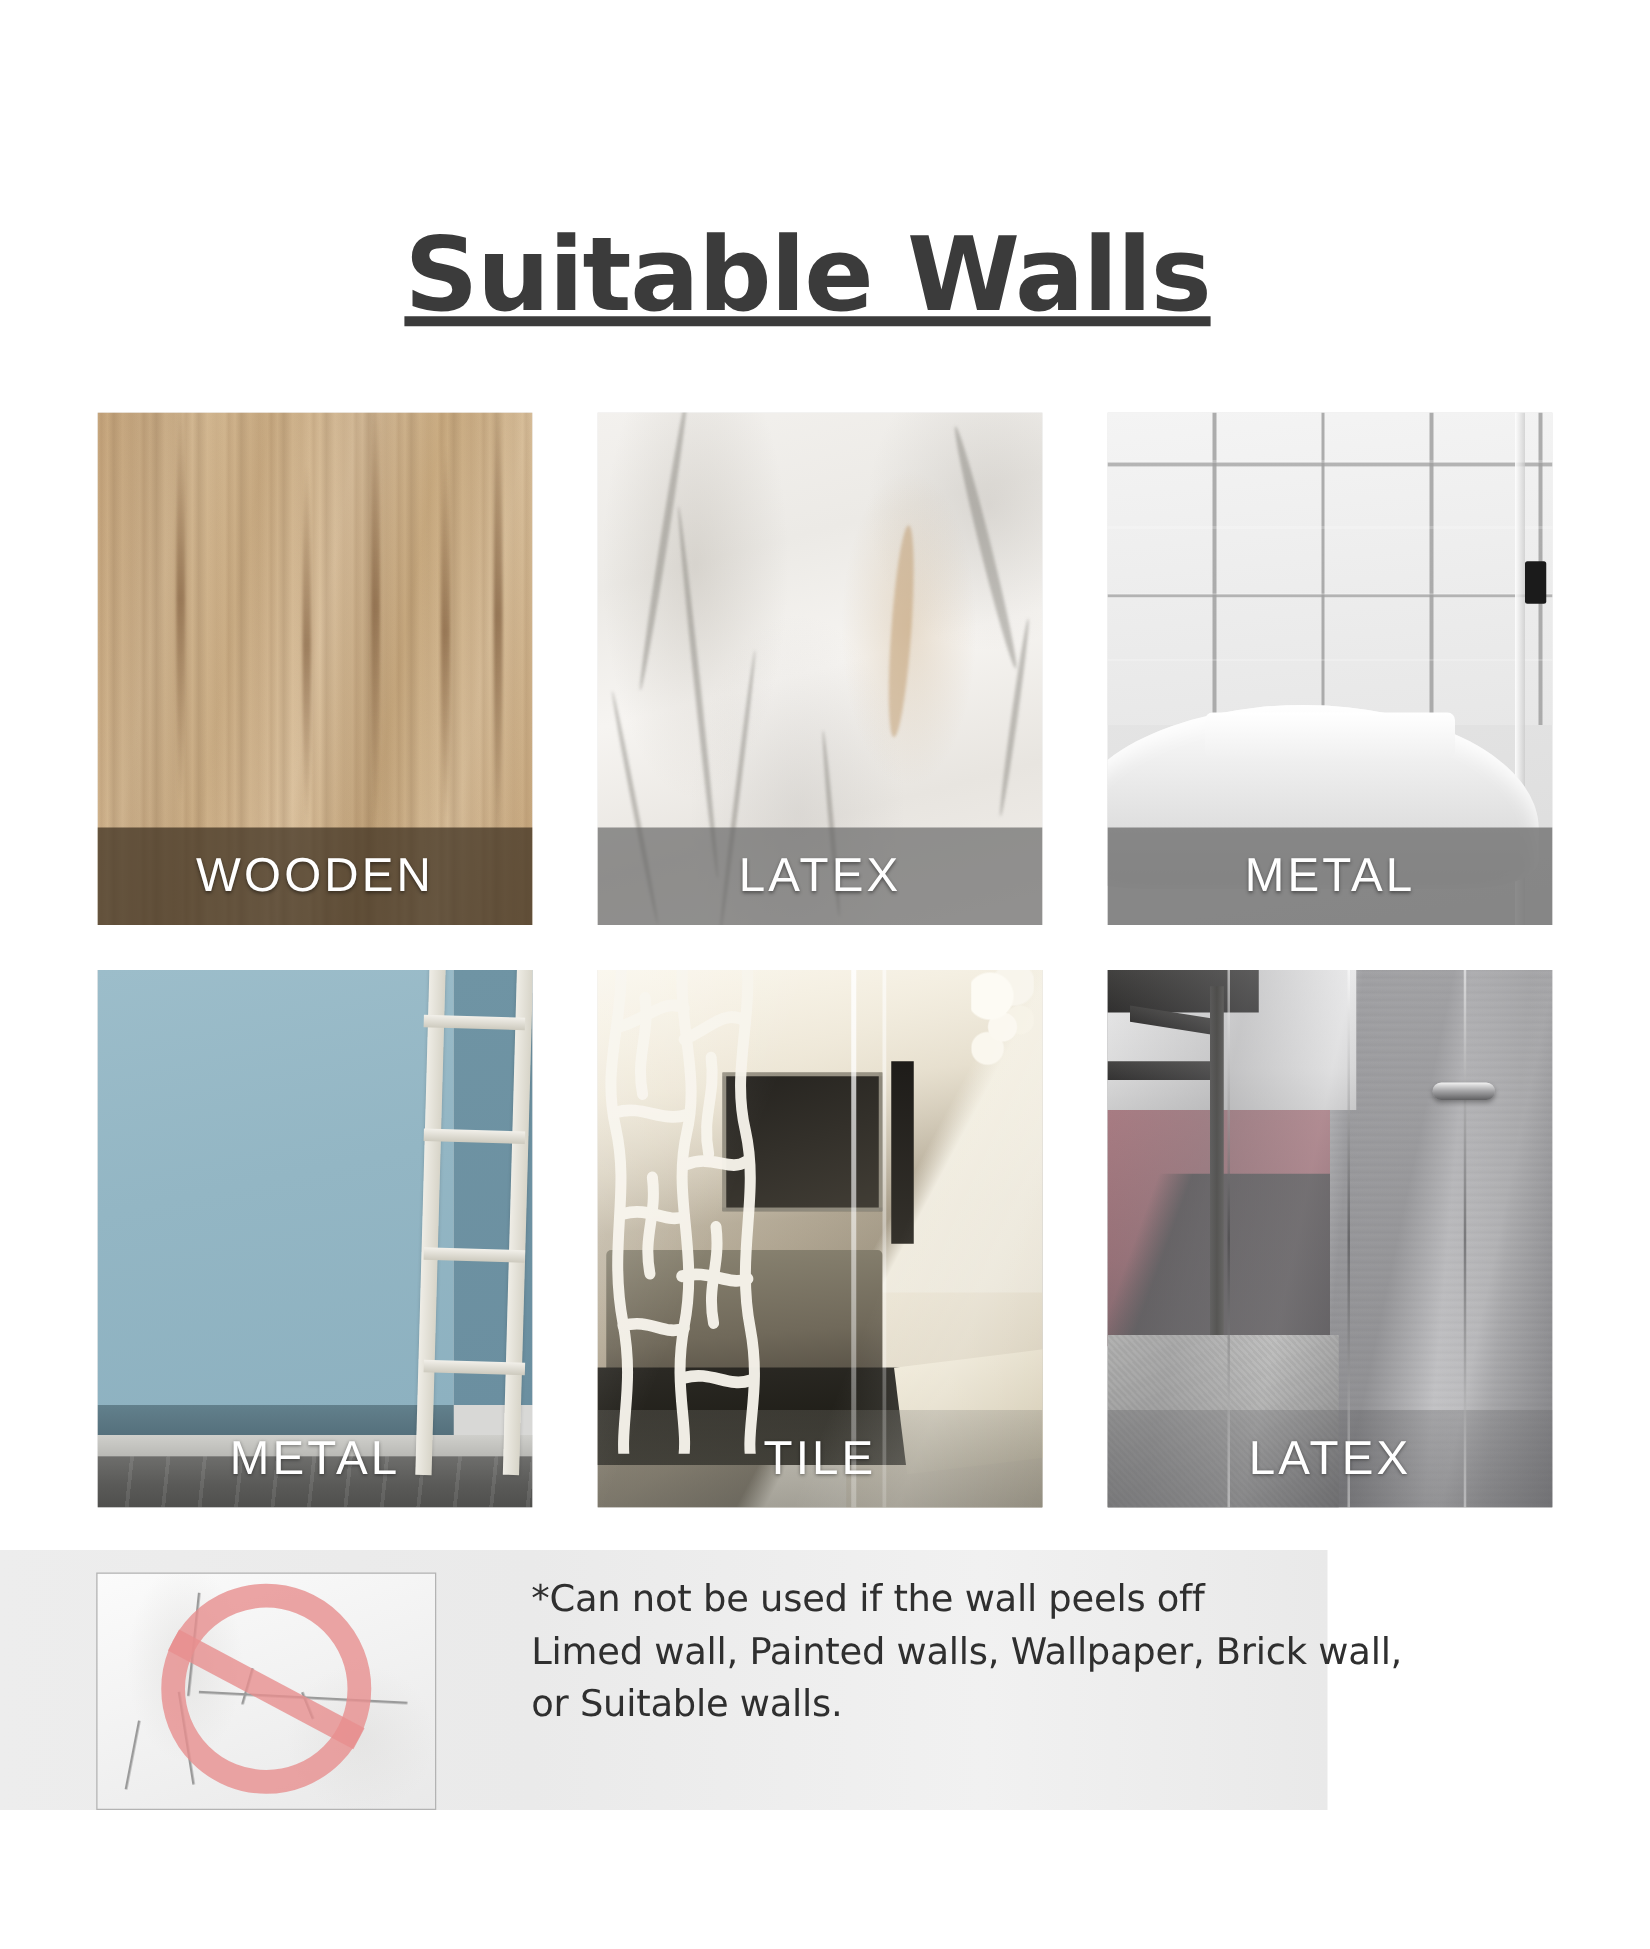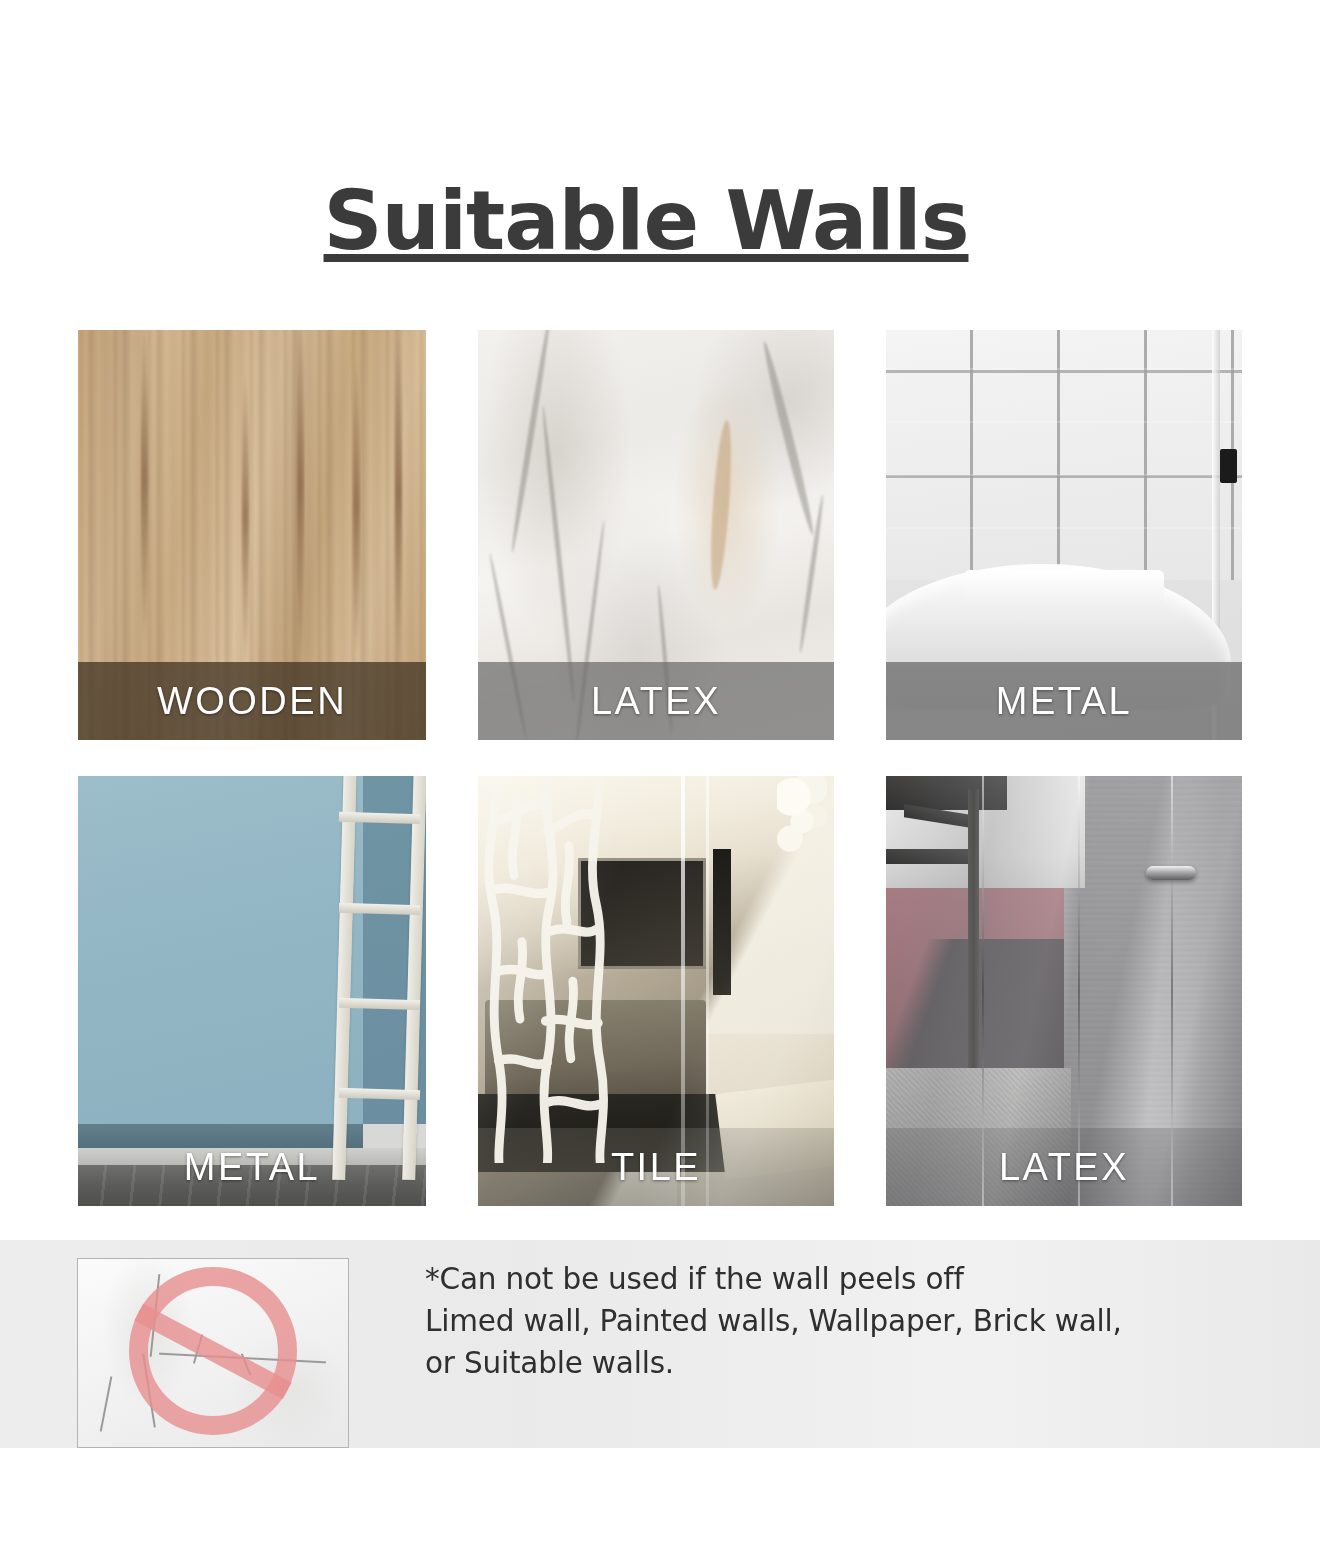--- a/index.html
+++ b/index.html
@@ -387,21 +387,21 @@
       rgba(120,120,124,0.40) 62%,
       rgba(225,225,228,0.26) 80%,
       rgba(140,140,144,0.38) 100%);
   }
   .band-metal { background:linear-gradient(180deg, rgba(92,92,94,0.42), rgba(78,78,80,0.62)); }
 
   
   .note-section {
     position:absolute;
     left:0; top:1240px;
-    width:1320px; height:208px;
+    width:1062px; height:208px;
     background:linear-gradient(90deg,#ededed 0%, #eaeaea 40%, #f1f1f1 74%, #e9e9e9 100%);
   }
 
   .note-thumb {
     position:absolute;
     left:77px; top:18px;
     width:272px; height:190px;
     border:1px solid #b3b3b3;
     background:
       radial-gradient(ellipse 70px 120px at 26% 38%, rgba(205,203,200,0.35), rgba(255,255,255,0) 66%),

